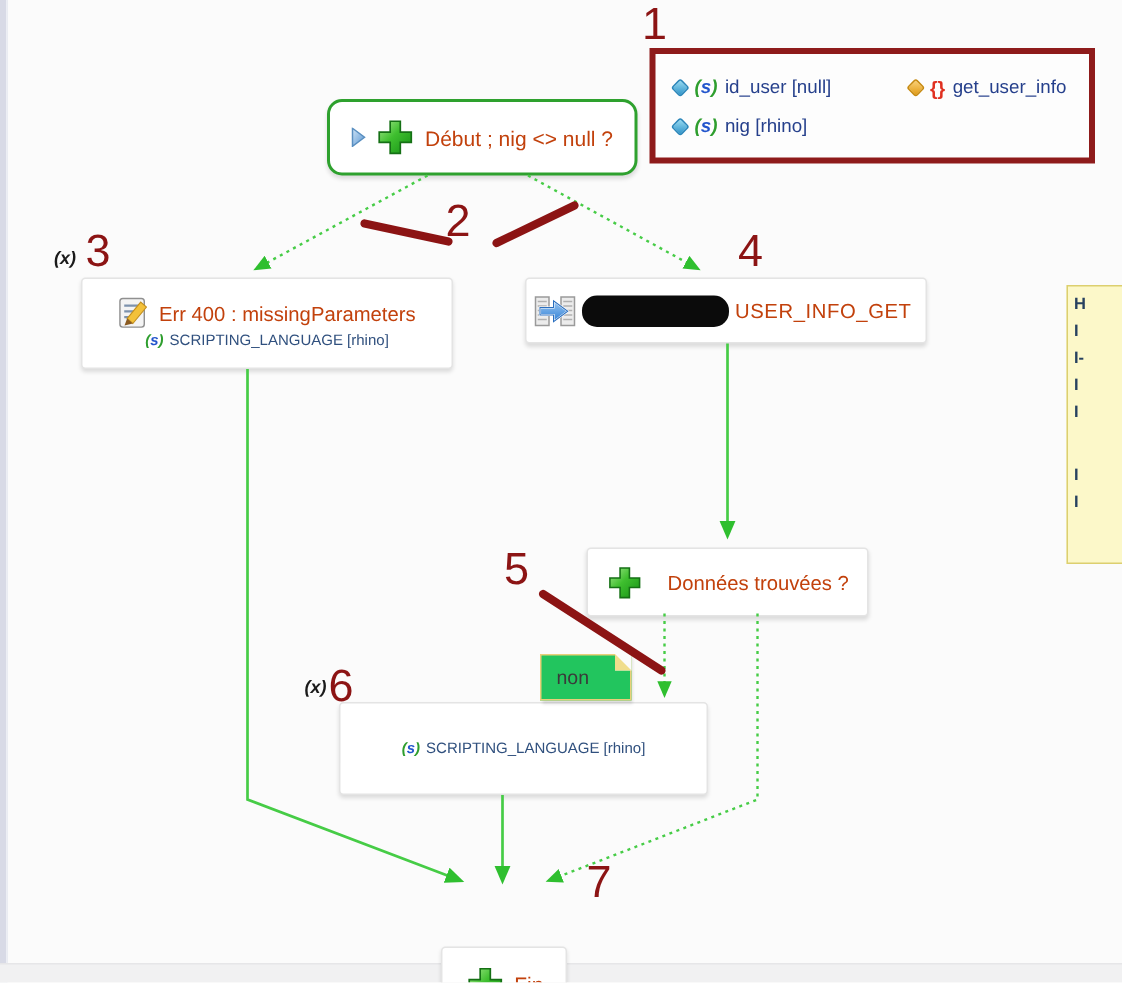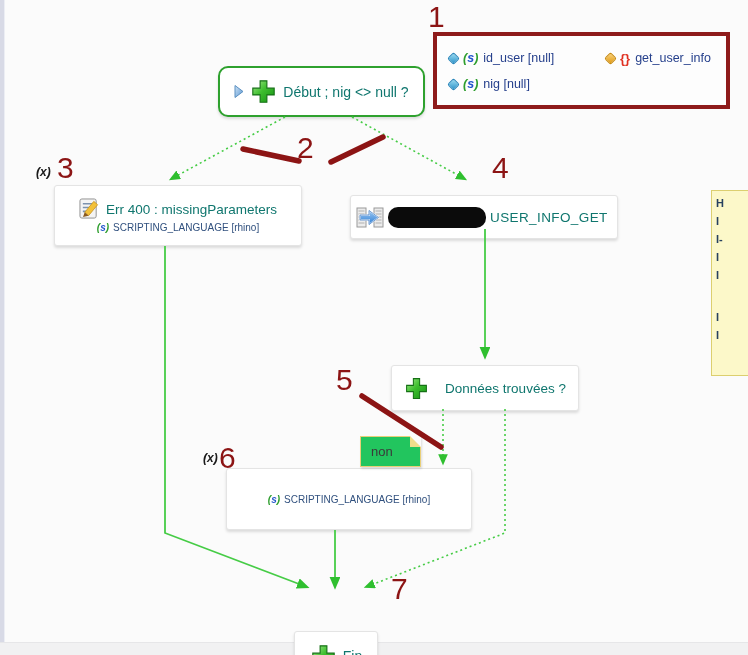--- a/index.html
+++ b/index.html
@@ -5,21 +5,21 @@
   html,body{margin:0;padding:0;background:#fbfbfb;}
   body{font-family:"Liberation Sans","DejaVu Sans",sans-serif;}
   #stage{position:relative;width:748px;height:655px;background:#fbfbfb;overflow:hidden;}
   .left-strip{position:absolute;left:0;top:0;width:4px;height:655px;background:#d8dae6;border-right:1px solid #eceef4;}
   .bottom-band{position:absolute;left:0;top:642px;width:748px;height:13px;background:#f1f1f2;border-top:1px solid #e6e6e8;}
 
   
   .node{position:absolute;background:#fff;border:1px solid #e4e4e4;border-radius:3px;
         box-shadow:0 2px 3px rgba(0,0,0,.13);display:flex;align-items:center;
         color:#30507e;}
-  .node-title{font-size:13.5px;color:#0f766e;white-space:nowrap;}
+  .node-title{font-size:13.5px;color:#c2410c;white-space:nowrap;}
   .row{display:flex;align-items:center;gap:6px;}
 
   .start-node{left:218px;top:66px;width:203px;height:47px;border:2.5px solid #2ea12e;border-radius:10px;
               justify-content:center;gap:6px;}
   .start-node .node-title{font-size:14px;}
 
   .varbox{position:absolute;left:433px;top:32px;width:297px;height:77px;background:#fdfdfd;
           border:4px solid #8e1b1b;box-sizing:border-box;padding:9px 0 0 12px;}
   .varrow{display:flex;align-items:center;height:26px;gap:5px;font-size:12.5px;color:#26408c;}
   .vargroup{display:flex;align-items:center;gap:5px;}
@@ -30,21 +30,21 @@
   .s-icon .p{color:#2e9e2e;}
   .s-icon .s{color:#2255cc;}
   .braces{color:#e03020;font-weight:bold;font-size:13px;}
 
   .err-node{flex-direction:column;justify-content:center;gap:2px;padding:4px 6px;box-sizing:border-box;margin-left:16px;}
   .err400{left:38px;top:185px;width:248px;height:61px;}
   .err404{left:210px;top:468px;width:246px;height:62px;}
   .script-line{display:flex;align-items:center;gap:4px;font-size:10px;color:#30507e;}
   .script-line .s-icon{font-size:10px;}
 
-  .userinfo{left:350px;top:195px;width:268px;height:44px;padding-left:5px;gap:4px;box-sizing:border-box;}
+  .userinfo{left:350px;top:185px;width:268px;height:44px;padding-left:5px;gap:4px;box-sizing:border-box;}
   .redaction{width:98px;height:21px;background:#0b0b0b;border-radius:10px;flex:0 0 auto;}
   .userinfo .node-title{letter-spacing:.4px;}
 
   .datafound{left:391px;top:365px;width:186px;height:44px;justify-content:center;gap:16px;}
   .fin-node{left:294px;top:591px;width:82px;height:48px;justify-content:center;gap:6px;margin-top:40px;}
   .fin-node .node-title{font-size:14px;}
 
   .xlabel{position:absolute;font-size:12px;font-weight:bold;font-style:italic;color:#1a1a1a;z-index:4;}
   .num{position:absolute;font-size:30px;color:#8c1414;z-index:5;line-height:1;}
 
@@ -104,21 +104,21 @@
         <div class="vargroup">
           <span class="diamond orange"></span>
           <span class="braces">{}</span>
           <span>get_user_info</span>
         </div>
       </div>
       <div class="varrow">
         <div class="vargroup">
           <span class="diamond blue"></span>
           <span class="s-icon"><span class="p">(</span><span class="s">s</span><span class="p">)</span></span>
-          <span>nig [null]</span>
+          <span>nig [rhino]</span>
         </div>
       </div>
     </div>
 
     <div class="node start-node">
       <svg class="icon-svg" width="10" height="13" viewBox="0 0 10 13">
           <path d="M1 .5 L9 6.5 L1 12.5 z" fill="url(#playGrad)" stroke="#5a8fc0"></path>
         </svg>
       <svg class="icon-svg" width="27" height="27" viewBox="0 0 24 24">
           <path d="M9 2.5h6v6.5h6.5v6H15v6.5H9V15H2.5V9H9z" fill="url(#plusGrad)" stroke="#157015" stroke-width="1"></path>

